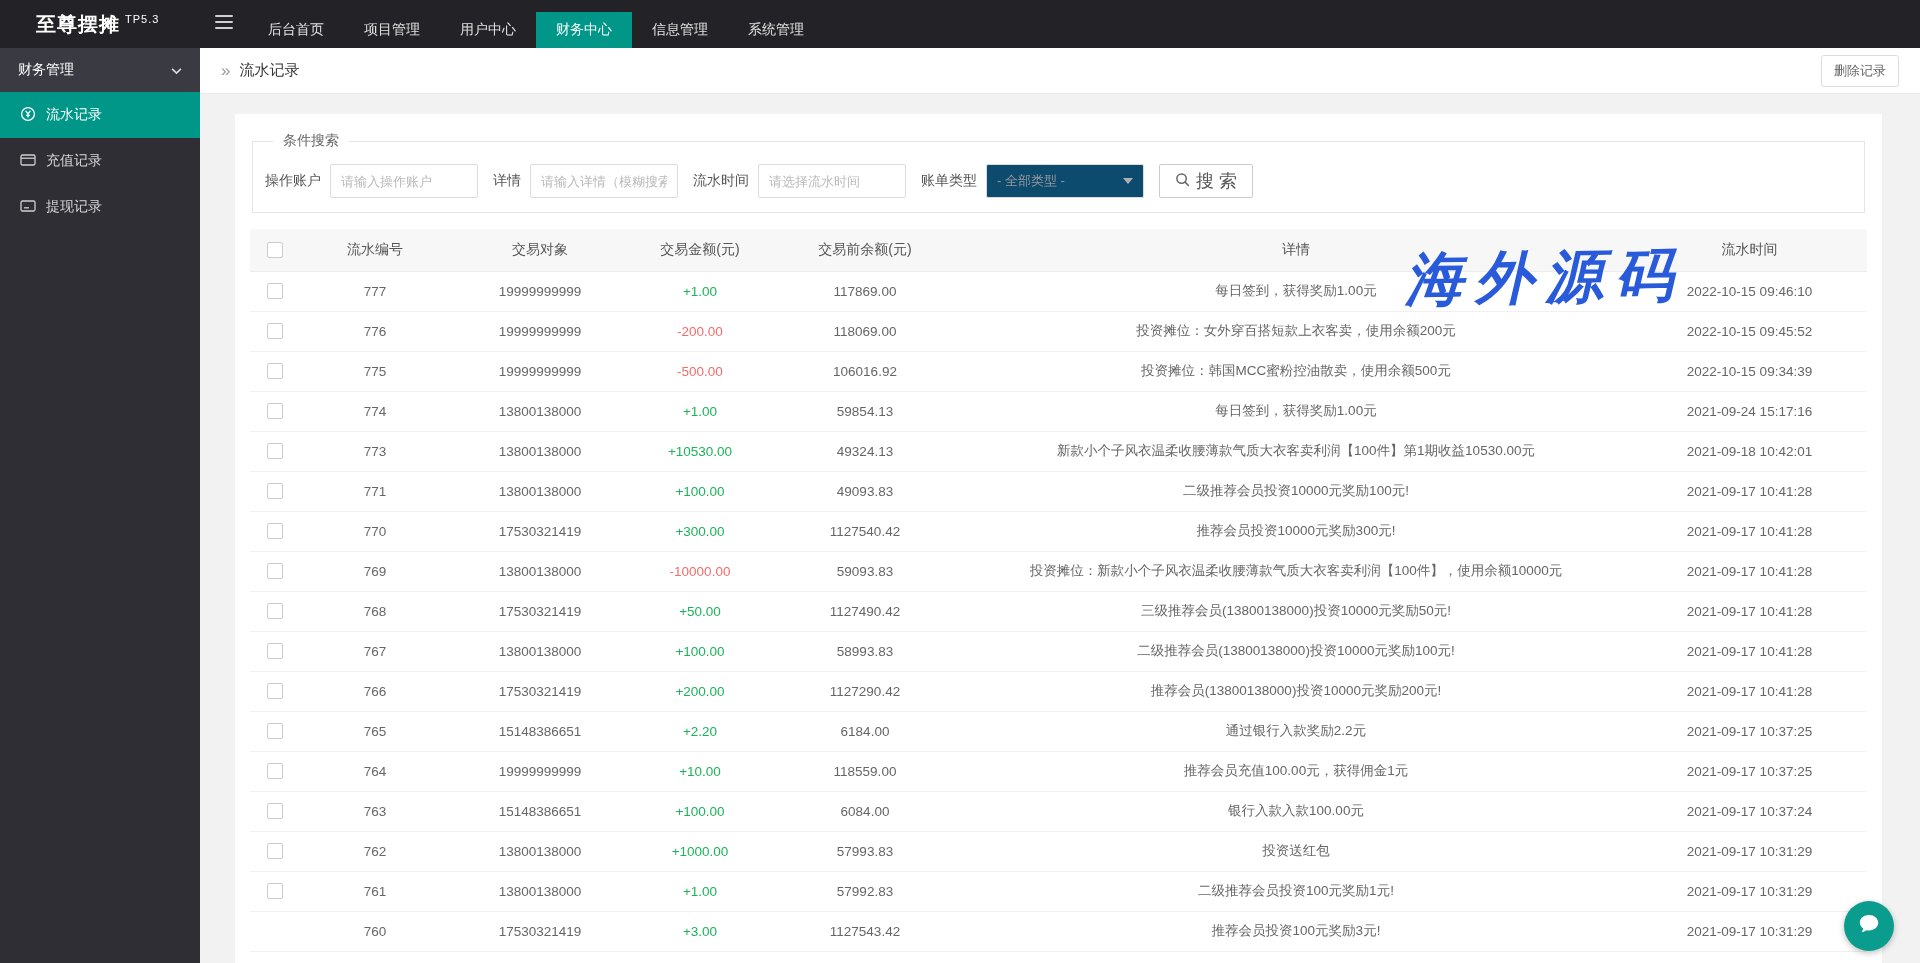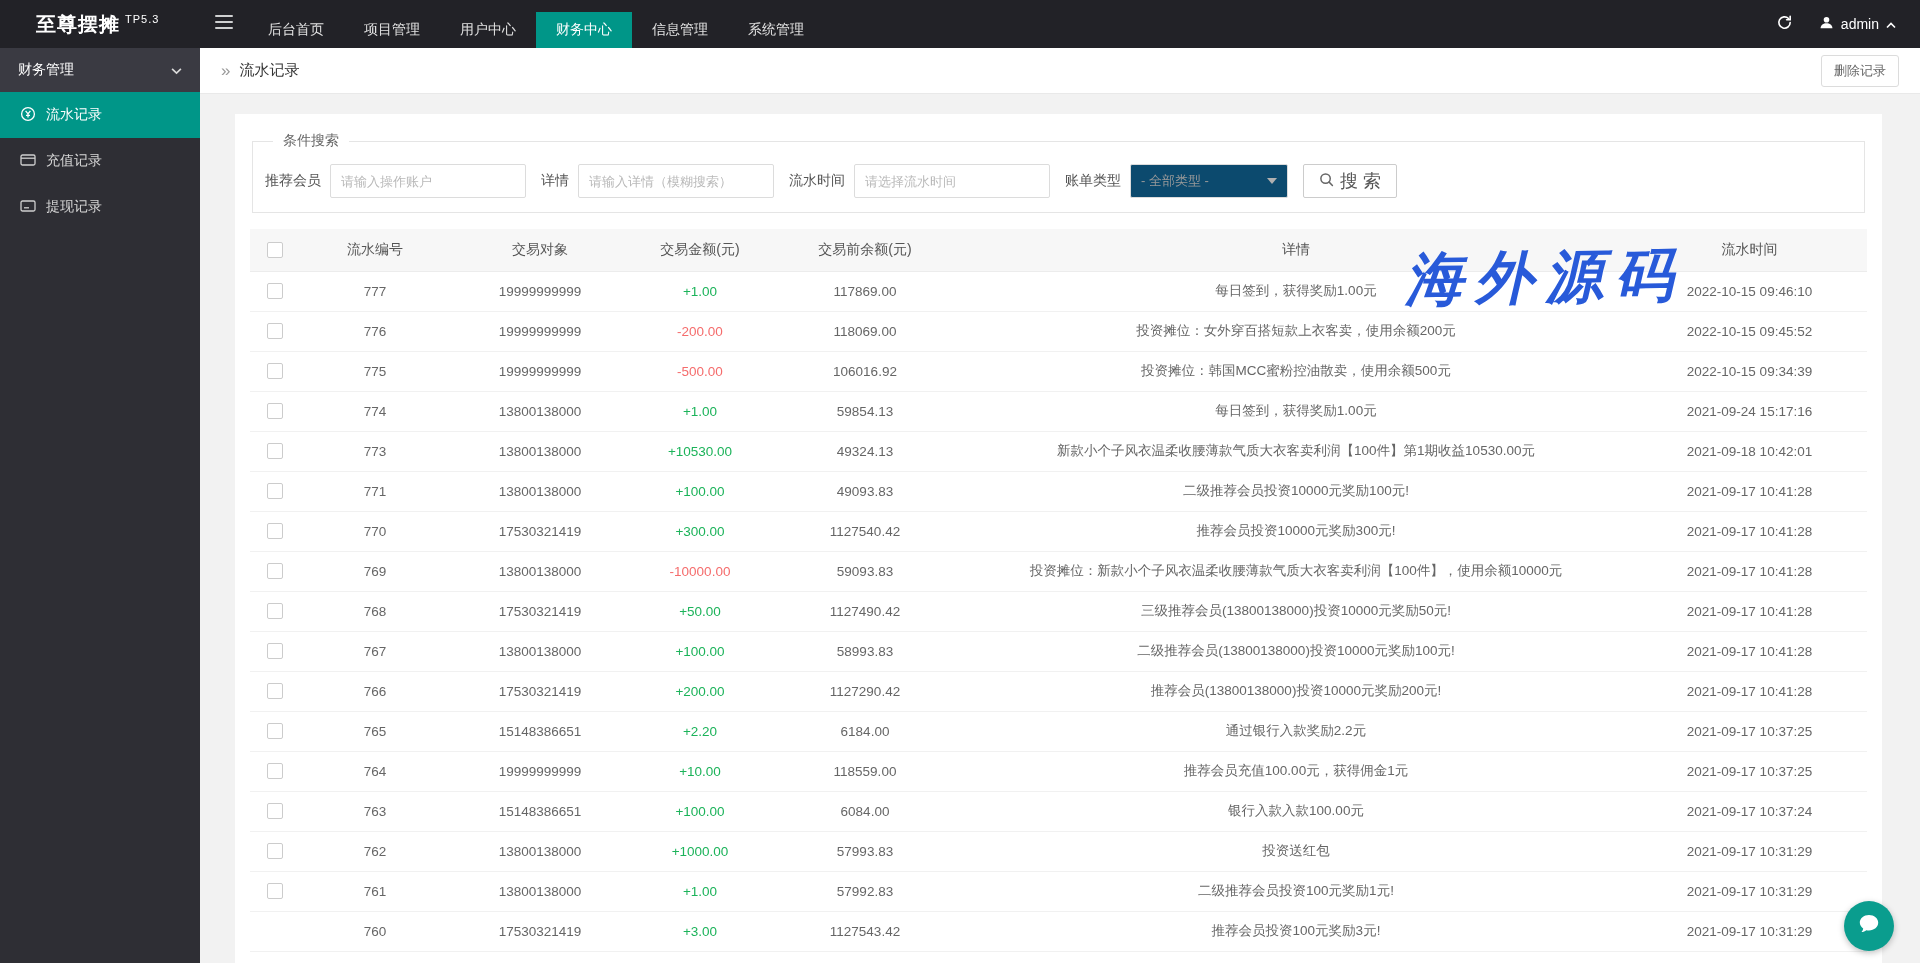--- a/index.html
+++ b/index.html
@@ -38,21 +38,21 @@
   .delete-btn{margin-left:auto;background:#fff;border:1px solid #dcdcdc;border-radius:3px;
     color:#666;font-size:13px;padding:6px 12px;cursor:pointer;}
 
   .panel{margin:20px 38px 0 35px;background:#fff;padding:16px 15px;min-height:860px;}
 
   fieldset.search{border:1px solid #e5e5e5;padding:14px 12px;margin:2px 2px 16px;}
   fieldset.search legend{font-size:14px;color:#666;padding:0 10px;margin-left:8px;}
   .search-row{display:flex;align-items:center;gap:15px;}
   .sg{display:flex;align-items:center;gap:9px;}
   .sg label{font-size:14px;color:#555;white-space:nowrap;}
-  .sg input{height:34px;width:196px;border:1px solid #dcdcdc;border-radius:2px;
+  .sg input{height:34px;width:148px;border:1px solid #dcdcdc;border-radius:2px;
     padding:12px 10px;font-size:13px;color:#333;outline:none;background:#fff;}
   .sg input::placeholder{color:#b9b9b9;}
   .fake-select{height:34px;width:158px;border:1px solid #dcdcdc;border-radius:2px;
     display:flex;align-items:center;justify-content:space-between;padding:0 10px;
     font-size:13px;color:#999;cursor:pointer;background:#0c4a6e;}
   .caret-down-shape{width:0;height:0;border-left:5px solid transparent;
     border-right:5px solid transparent;border-top:6px solid #b0b0b0;}
   .search-btn{display:flex;align-items:center;gap:6px;height:34px;padding:0 15px;
     background:#fff;border:1px solid #ccc;border-radius:2px;font-size:18px;color:#555;cursor:pointer;}
 
@@ -110,44 +110,20 @@
     <div class="topnav-item active">
         <span>财务中心</span>
       </div>
     <div class="topnav-item">
         <span>信息管理</span>
       </div>
     <div class="topnav-item">
         <span>系统管理</span>
       </div>
   </nav>
-  <div class="topbar-right">
-    <div class="icon-btn">
-      <span>
-        <svg width="17" height="17" viewBox="0 0 24 24" fill="none" stroke="#ffffff" stroke-width="2.3" stroke-linecap="round">
-            <path d="M20 12a8 8 0 1 1-2.3-5.6"></path>
-            <path d="M20 3.2v5h-5"></path>
-          </svg>
-      </span>
-    </div>
-    <div class="userbox">
-      <span>
-        <svg width="15" height="15" viewBox="0 0 24 24" fill="#ffffff">
-            <circle cx="12" cy="7.5" r="4.5"></circle>
-            <path d="M2.5 21c0-5 4.5-8 9.5-8s9.5 3 9.5 8z"></path>
-          </svg>
-      </span>
-      <span>admin</span>
-      <span>
-        <svg width="10" height="7" viewBox="0 0 10 7" fill="none" stroke="#ffffff" stroke-width="1.6">
-            <path d="M1 5.5 5 1.5 9 5.5"></path>
-          </svg>
-      </span>
-    </div>
-  </div>
 </div>
 
 <div class="sidebar">
   <div class="sidebar-group">
     <span>财务管理</span>
     <span>
       <svg width="11" height="8" viewBox="0 0 10 7" fill="none" stroke="#d9d9d9" stroke-width="1.5">
           <path d="M1 1.5 5 5.5 9 1.5"></path>
         </svg>
     </span>
@@ -188,21 +164,21 @@
     <span class="page-title">流水记录</span>
     <button class="delete-btn">删除记录</button>
   </div>
 
   <div class="panel">
 
     <fieldset class="search">
       <legend>条件搜索</legend>
       <div class="search-row">
         <div class="sg">
-          <label>推荐会员</label>
+          <label>操作账户</label>
           <input type="text" placeholder="请输入操作账户" style="">
         </div>
         <div class="sg">
           <label>详情</label>
           <input type="text" placeholder="请输入详情（模糊搜索）" style="">
         </div>
         <div class="sg">
           <label>流水时间</label>
           <input type="text" placeholder="请选择流水时间" style="">
         </div>

